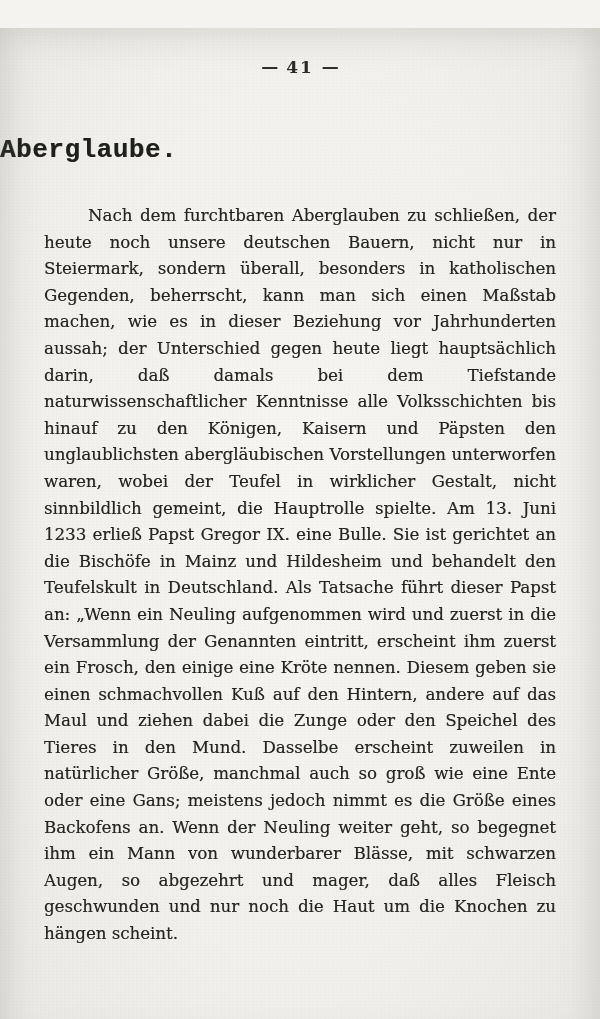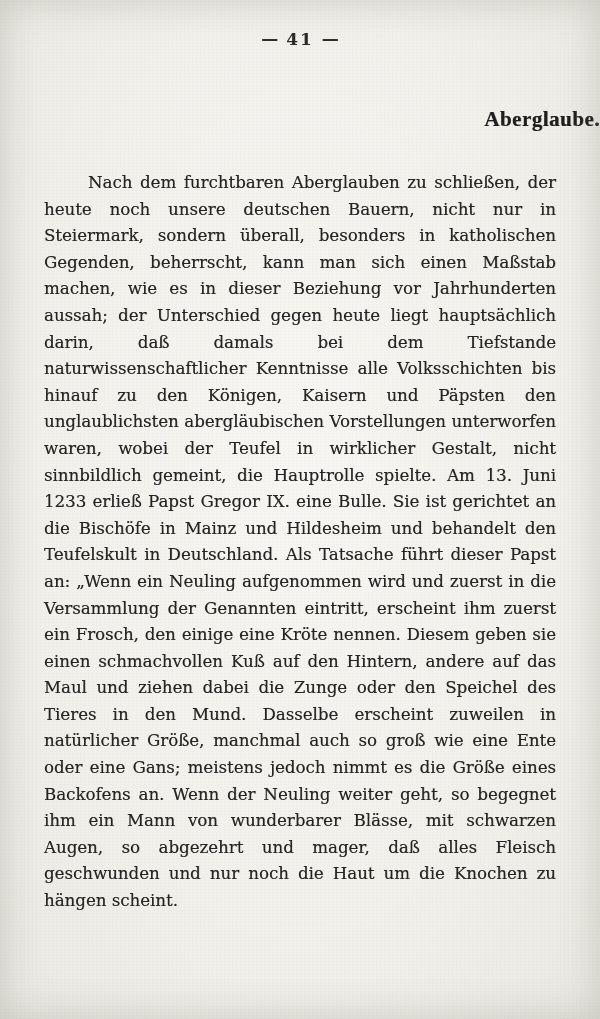--- a/index.html
+++ b/index.html
@@ -23,33 +23,34 @@
       radial-gradient(ellipse at 50% 45%, #f7f6f2 0%, #f1f0eb 60%, #e9e8e2 100%);
   }
   .page-number-line {
     text-align: center;
     font-size: 17px;
     color: #2b2b28;
     letter-spacing: 2px;
     padding-top: 29px;
     font-family: "DejaVu Serif", serif;
     font-weight: 600;
+    margin-top: 28px;
   }
   .page-number-line .dash {
     letter-spacing: 0;
   }
   .title {
-    text-align: right;
+    text-align: left;
     margin-top: 58px;
-    font-size: 21px;
+    font-size: 26px;
     font-weight: 700;
     color: #1f1f1d;
     letter-spacing: 0.5px;
     
-    font-family: Liberation Serif, serif;
+    font-family: Liberation Mono, monospace;
     text-shadow: 0.4px 0 0 rgba(20,20,20,0.55);
   }
   .body-text {
     margin: 38px 44px 0 44px;
     font-size: 16.6px;
     line-height: 26.6px;
     color: #242422;
     text-align: justify;
     text-justify: inter-word;
     font-family: "DejaVu Serif", serif;

